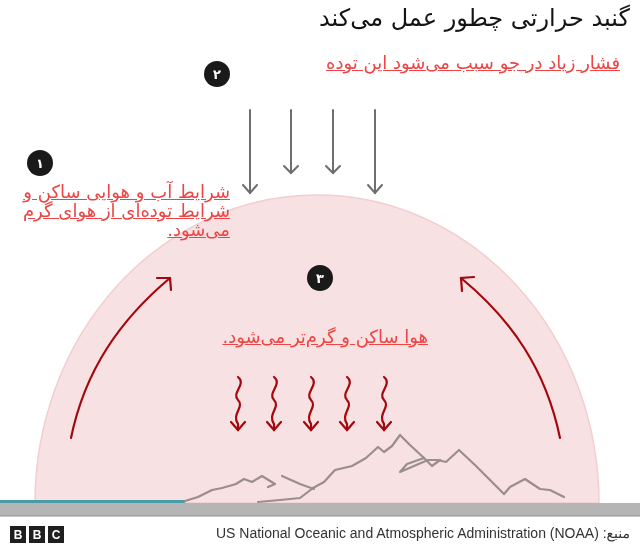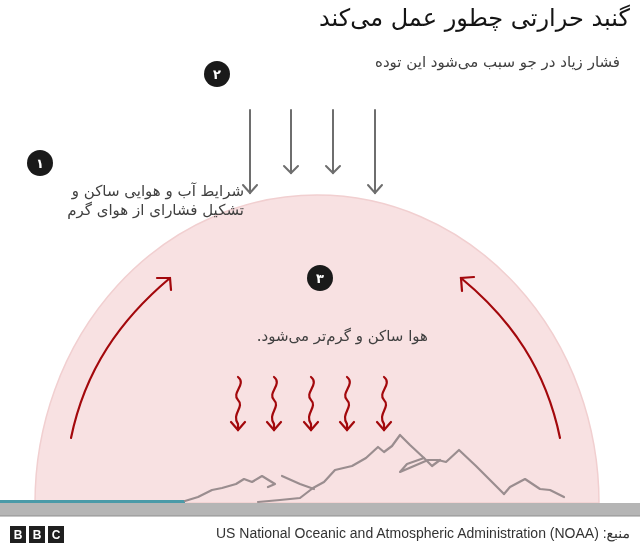--- a/index.html
+++ b/index.html
@@ -2,21 +2,21 @@
 <html><head>
 <meta charset="utf-8">
 <style>
   html, body { margin: 0; padding: 0; background: #ffffff; }
   body { width: 640px; height: 553px; position: relative; overflow: hidden;
          font-family: "DejaVu Sans", sans-serif; color: #222222; }
   .abs { position: absolute; }
   .title { right: 10px; top: 4px; font-size: 24px; font-weight: normal; direction: rtl;
            color: #141414; white-space: nowrap; }
   .rtl { direction: rtl; text-align: right; }
-  .body-txt { font-size: 15px; line-height: 19px; color: #404040; }
+  .body-txt { font-size: 18px; line-height: 19px; color: #ef4444; text-decoration: underline; }
   .step-badge { width: 26px; height: 26px; border-radius: 50%; background: #1a1a1a;
                 color: #ffffff; font-size: 13px; font-weight: bold; display: flex;
                 align-items: center; justify-content: center; }
   svg.scene { position: absolute; left: 0; top: 0; }
   .footer { left: 0; top: 516px; width: 640px; height: 37px; }
   .bbc-logo { left: 10px; top: 526px; display: flex; gap: 3px; }
   .bbc-box { width: 16px; height: 17px; background: #1f1f1f; color: #ffffff; font-size: 12px;
              font-weight: bold; font-family: "Liberation Sans", sans-serif;
              display: flex; align-items: center; justify-content: center; }
   .source { right: 10px; top: 525px; font-size: 14px; color: #333333; direction: rtl;
@@ -97,23 +97,24 @@
 </svg>
 
 <div class="abs title">گنبد حرارتی چطور عمل می‌کند</div>
 
 <div class="abs step-badge" style="left:204px; top:61px;">۲</div>
 <div class="abs rtl body-txt" style="right:20px; top:53px; width:400px;">
   <div>فشار زیاد در جو سبب می‌شود این توده</div>
 </div>
 
 <div class="abs step-badge" style="left:27px; top:150px;">۱</div>
-<div class="abs rtl body-txt" style="right:396px; top:182px; width:230px;margin-left:20px;">
+<div class="abs rtl body-txt" style="right:410px; top:182px; width:230px;margin-left:20px;">
   <div>شرایط آب و هوایی ساکن و</div>
-  <div>تشکیل فشار‌ای از هوای گرم</div>
+  <div>شرایط توده‌ای از هوای گرم</div>
+  <div>می‌شود.</div>
 </div>
 
 <div class="abs step-badge" style="left:307px; top:265px;">۳</div>
 <div class="abs rtl body-txt" style="right:212px; top:327px; width:240px;">
   <div>هوا ساکن و گرم‌تر می‌شود.</div>
 </div>
 
 <div class="abs footer"></div>
 <div class="abs bbc-logo">
   <div class="bbc-box">B</div>

